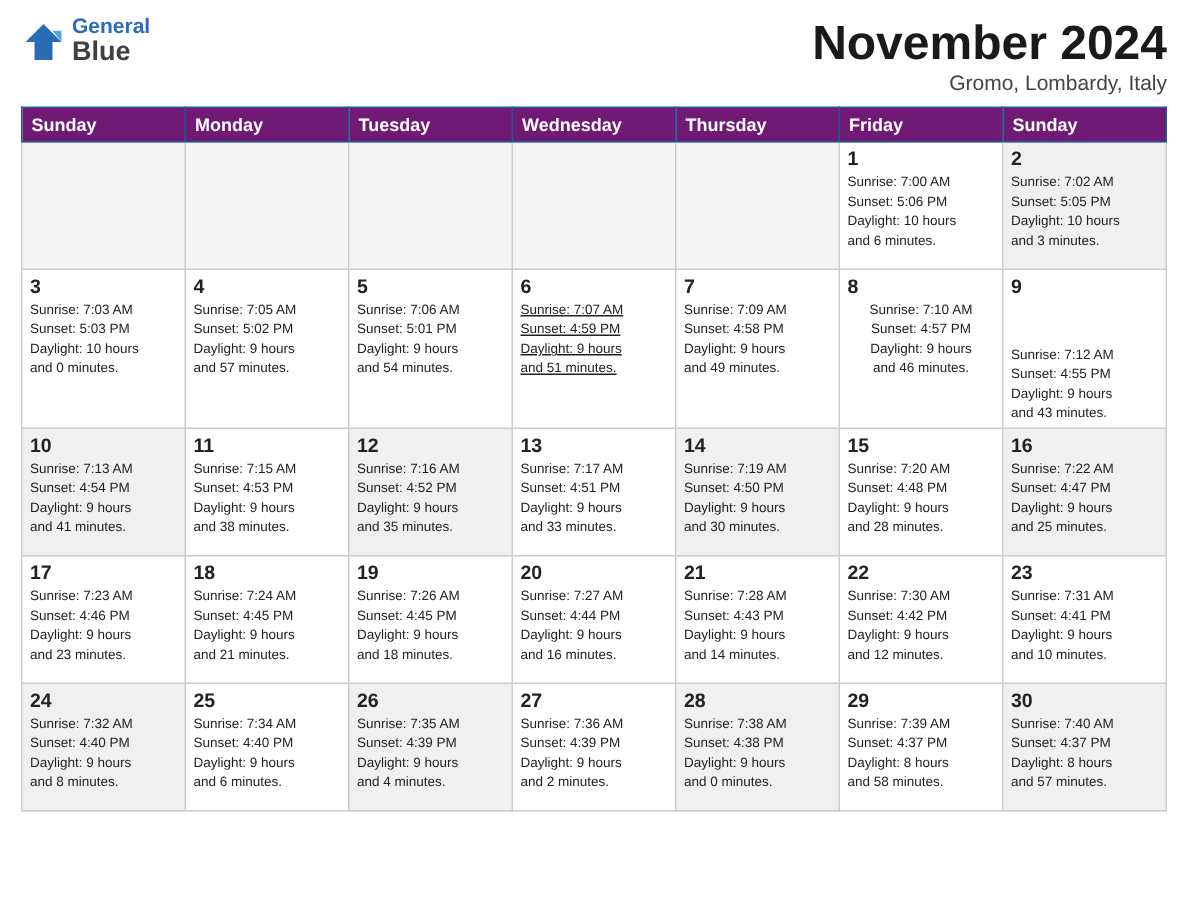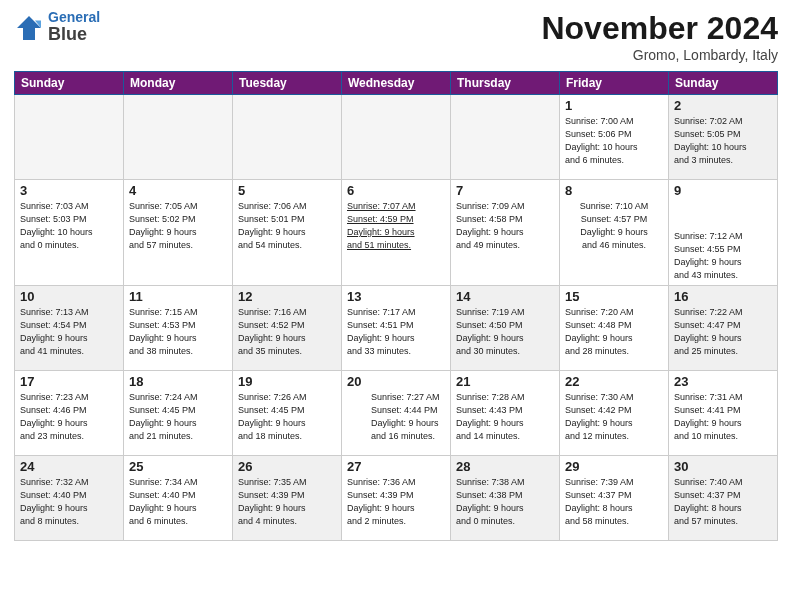--- a/index.html
+++ b/index.html
@@ -257,21 +257,21 @@
           </td>
           <td>
             <span class="day-num">19</span>
             <div class="cell-info" style="white-space: pre-line;">Sunrise: 7:26 AM
 Sunset: 4:45 PM
 Daylight: 9 hours
 and 18 minutes.</div>
           </td>
           <td>
             <span class="day-num">20</span>
-            <div class="cell-info" style="white-space: pre-line; margin-left: 24px;">Sunrise: 7:27 AM
+            <div class="cell-info" style="white-space: pre-line;">Sunrise: 7:27 AM
 Sunset: 4:44 PM
 Daylight: 9 hours
 and 16 minutes.</div>
           </td>
           <td>
             <span class="day-num">21</span>
             <div class="cell-info" style="white-space: pre-line;">Sunrise: 7:28 AM
 Sunset: 4:43 PM
 Daylight: 9 hours
 and 14 minutes.</div>

